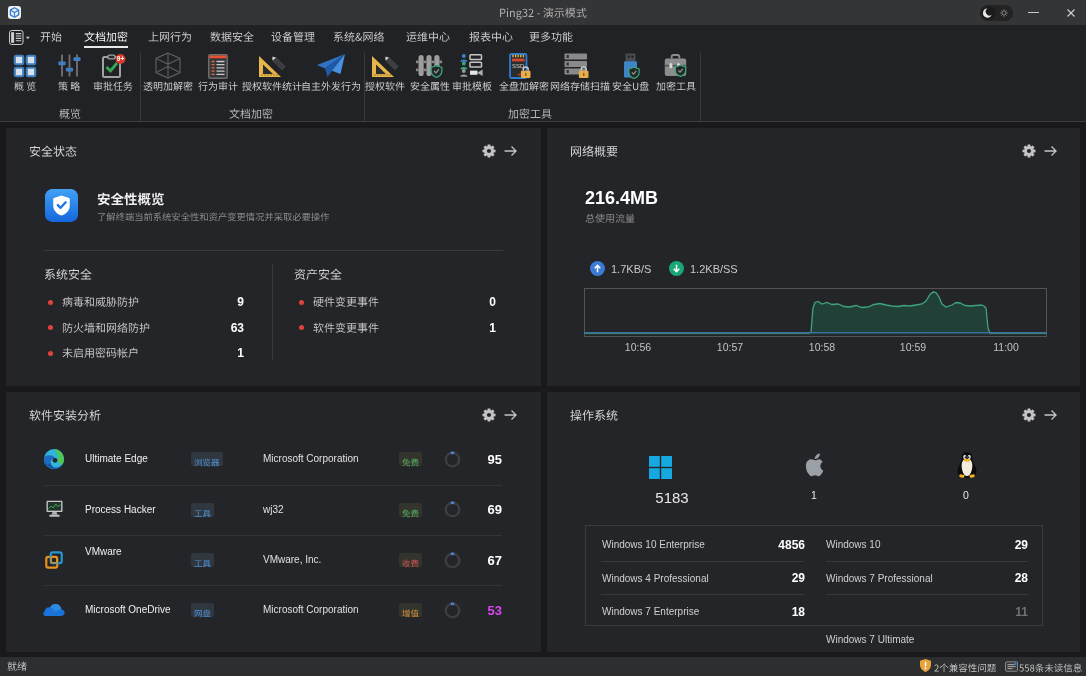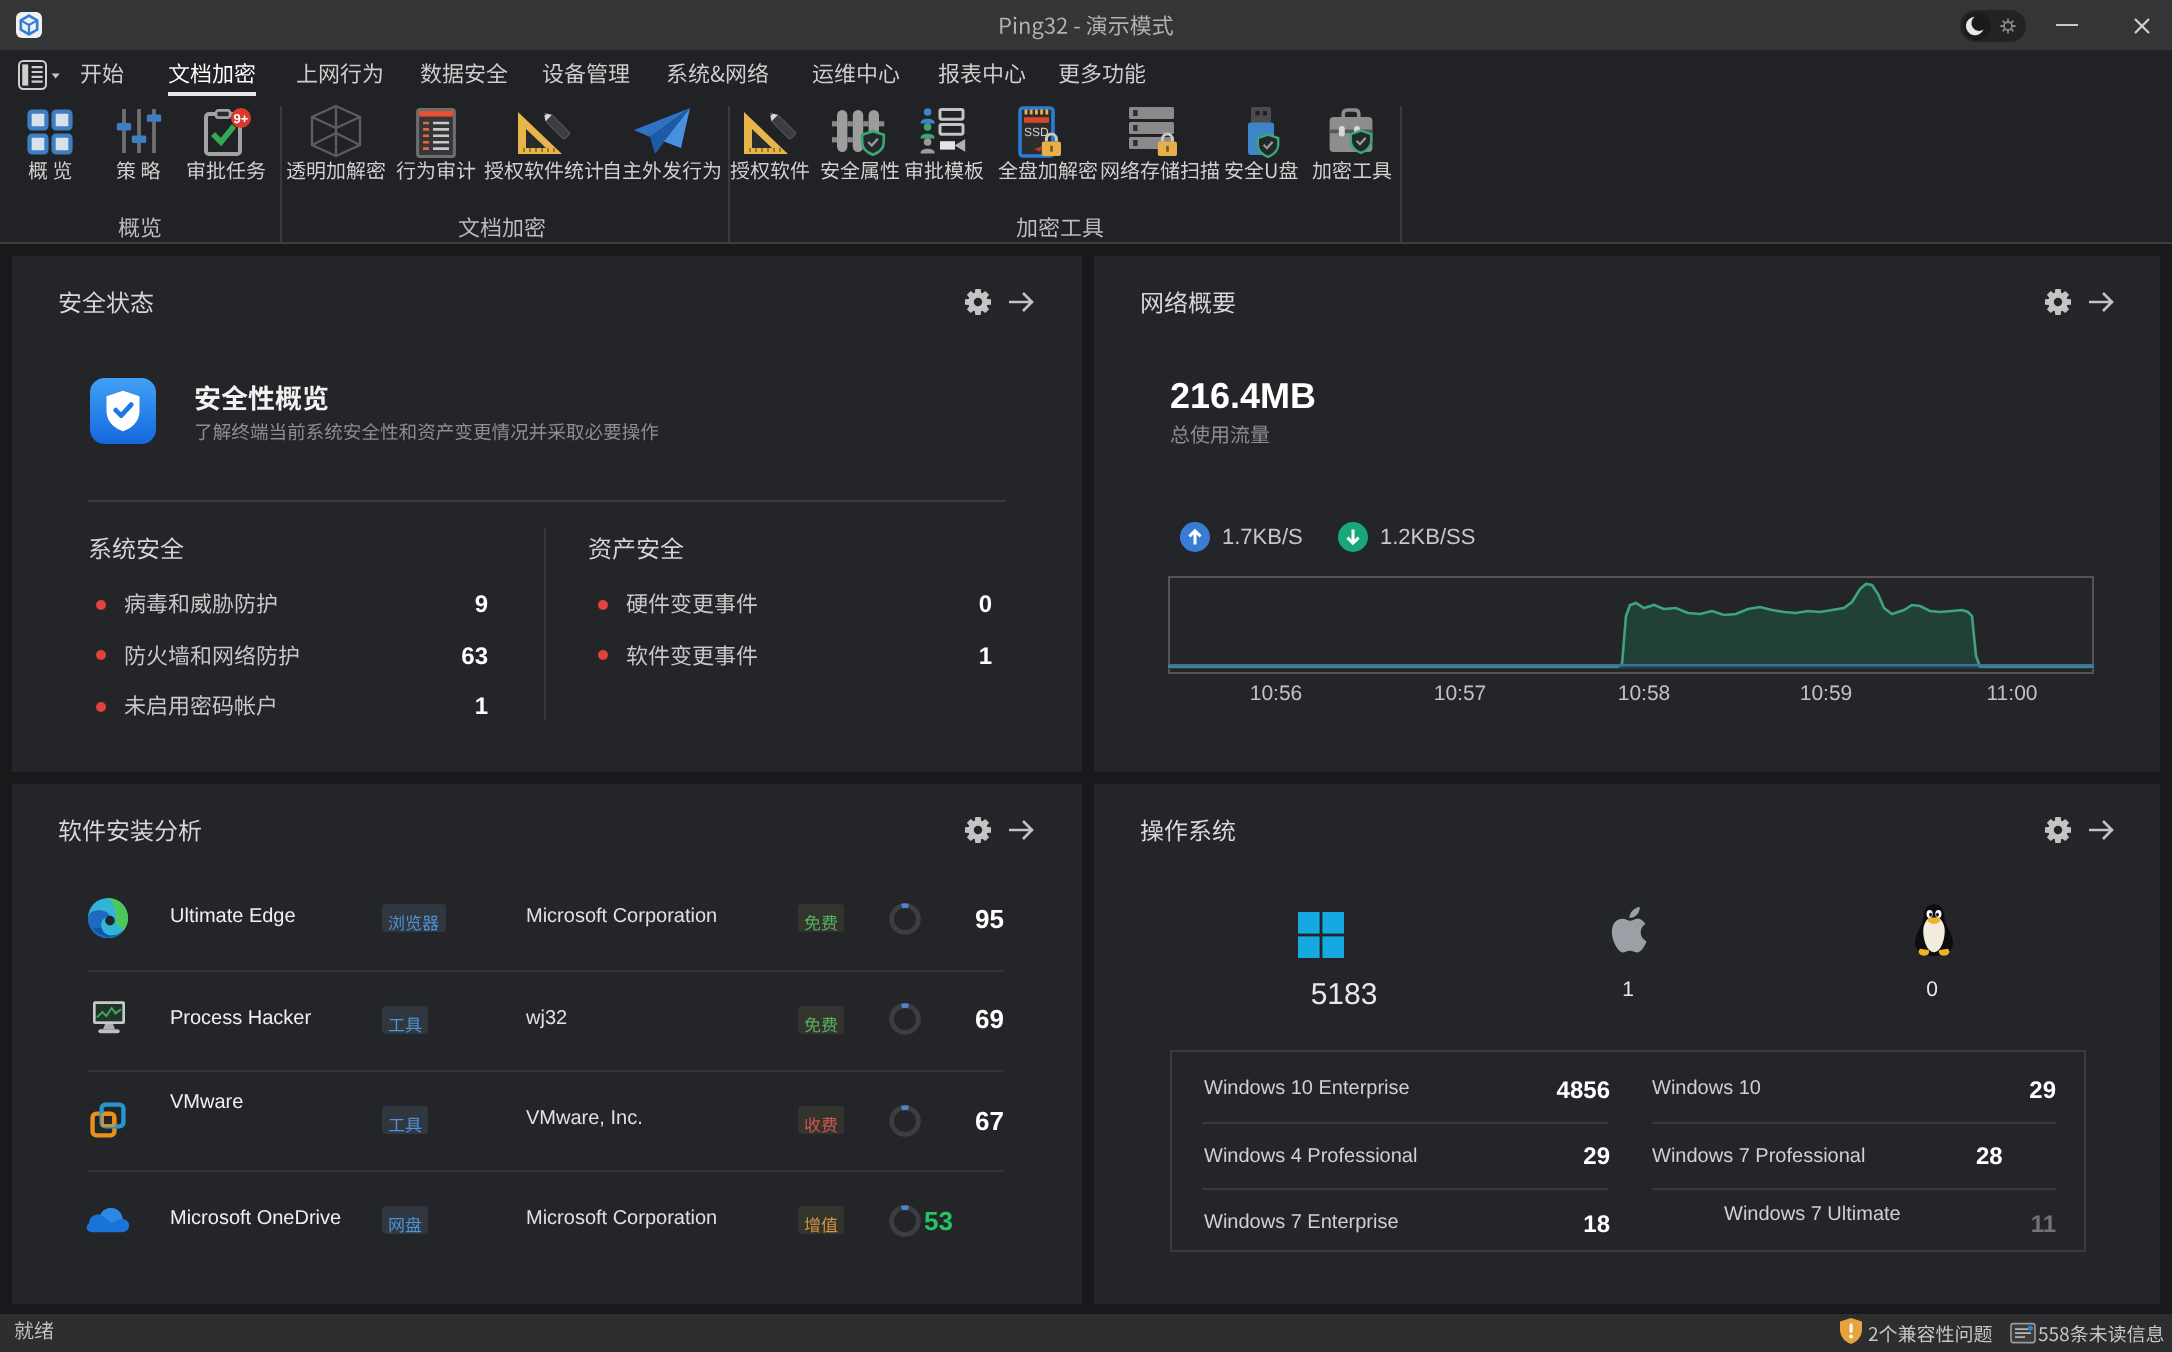--- a/index.html
+++ b/index.html
@@ -879,21 +879,21 @@
 <div class="abs" style="left:402px;top:605.6px;"><svg width="17.0" height="10.6" viewBox="0 0 17.0 10.6">
         <g fill="#d8963c" transform="translate(0,7.65) scale(0.00850,-0.00850)">
           <use href="#g128" x="0"></use>
           <use href="#g129" x="1000"></use>
         </g>
       </svg></div>
 <svg class="abs" style="left:444px;top:601.5px;" width="17" height="17" viewBox="0 0 17 17">
 <circle cx="8.5" cy="8.5" r="6.7" fill="none" stroke="#3d3e41" stroke-width="2.4"></circle>
 <path d="M6.8 2.0 A6.7 6.7 0 0 1 10.2 2.0" stroke="#4a86c8" stroke-width="2.4" fill="none"></path>
     </svg>
-<div class="abs" style="font-size:13px;color:#22c55e;font-weight:bold;left:Nonepx;top:602.5px;white-space:nowrap;left:462px;width:40px;text-align:left;">53</div>
+<div class="abs" style="font-size:13px;color:#d946ef;font-weight:bold;left:Nonepx;top:602.5px;white-space:nowrap;left:462px;width:40px;text-align:right;">53</div>
 <div class="abs" style="left:44px;top:484.5px;width:458px;height:1px;background:#333438;"></div>
 <div class="abs" style="left:44px;top:534.5px;width:458px;height:1px;background:#333438;"></div>
 <div class="abs" style="left:44px;top:584.5px;width:458px;height:1px;background:#333438;"></div>
 <div class="abs" style="left:570px;top:408.7px;"><svg width="48.0" height="15.0" viewBox="0 0 48.0 15.0">
         <g fill="#d8d8d8" transform="translate(0,10.8) scale(0.01200,-0.01200)">
           <use href="#g98" x="0"></use>
           <use href="#g99" x="1000"></use>
           <use href="#g30" x="2000"></use>
           <use href="#g31" x="3000"></use>
         </g>
@@ -931,24 +931,24 @@
 <div class="abs" style="font-size:10.5px;color:#e8e8e8;left:814px;transform:translateX(-50%);top:489px;white-space:nowrap;">1</div>
 <div class="abs" style="font-size:10.5px;color:#e8e8e8;left:966px;transform:translateX(-50%);top:489px;white-space:nowrap;">0</div>
 <div class="abs" style="left:585px;top:525px;width:458px;height:101px;border:1px solid #3a3b3e;"></div>
 <div class="abs" style="font-size:10px;color:#d0d0d0;left:602px;top:539px;white-space:nowrap;">Windows 10 Enterprise</div>
 <div class="abs" style="font-size:12px;color:#fff;font-weight:bold;left:Nonepx;top:537.5px;white-space:nowrap;left:765px;width:40px;text-align:right;">4856</div>
 <div class="abs" style="font-size:10px;color:#d0d0d0;left:826px;top:539px;white-space:nowrap;">Windows 10</div>
 <div class="abs" style="font-size:12px;color:#fff;font-weight:bold;left:Nonepx;top:537.5px;white-space:nowrap;left:988px;width:40px;text-align:right;">29</div>
 <div class="abs" style="font-size:10px;color:#d0d0d0;left:602px;top:572.5px;white-space:nowrap;">Windows 4 Professional</div>
 <div class="abs" style="font-size:12px;color:#fff;font-weight:bold;left:Nonepx;top:571.0px;white-space:nowrap;left:765px;width:40px;text-align:right;">29</div>
 <div class="abs" style="font-size:10px;color:#d0d0d0;left:826px;top:572.5px;white-space:nowrap;">Windows 7 Professional</div>
-<div class="abs" style="font-size:12px;color:#fff;font-weight:bold;left:Nonepx;top:571.0px;white-space:nowrap;left:988px;width:40px;text-align:left;">28</div>
+<div class="abs" style="font-size:12px;color:#fff;font-weight:bold;left:Nonepx;top:571.0px;white-space:nowrap;left:988px;width:40px;text-align:right;">28</div>
 <div class="abs" style="font-size:10px;color:#d0d0d0;left:602px;top:606px;white-space:nowrap;">Windows 7 Enterprise</div>
 <div class="abs" style="font-size:12px;color:#fff;font-weight:bold;left:Nonepx;top:604.5px;white-space:nowrap;left:765px;width:40px;text-align:right;">18</div>
-<div class="abs" style="font-size:10px;color:#d0d0d0;left:826px;top:602px;white-space:nowrap;margin-left:36px;">Windows 7 Ultimate</div>
+<div class="abs" style="font-size:10px;color:#d0d0d0;left:826px;top:634px;white-space:nowrap;">Windows 7 Ultimate</div>
 <div class="abs" style="font-size:12px;color:#737373;font-weight:bold;left:Nonepx;top:604.5px;white-space:nowrap;left:988px;width:40px;text-align:right;">11</div>
 <div class="abs" style="left:601px;top:560.5px;width:203px;height:1px;background:#38393c;"></div>
 <div class="abs" style="left:826px;top:560.5px;width:202px;height:1px;background:#38393c;"></div>
 <div class="abs" style="left:601px;top:594px;width:203px;height:1px;background:#38393c;"></div>
 <div class="abs" style="left:826px;top:594px;width:202px;height:1px;background:#38393c;"></div>
 <div class="abs" style="left:0;top:657px;width:1086px;height:19px;background:#2d2e30;"></div>
 <div class="abs" style="left:7px;top:659.5px;"><svg width="20.0" height="12.5" viewBox="0 0 20.0 12.5">
         <g fill="#c3c3c3" transform="translate(0,9.0) scale(0.01000,-0.01000)">
           <use href="#g130" x="0"></use>
           <use href="#g131" x="1000"></use>

